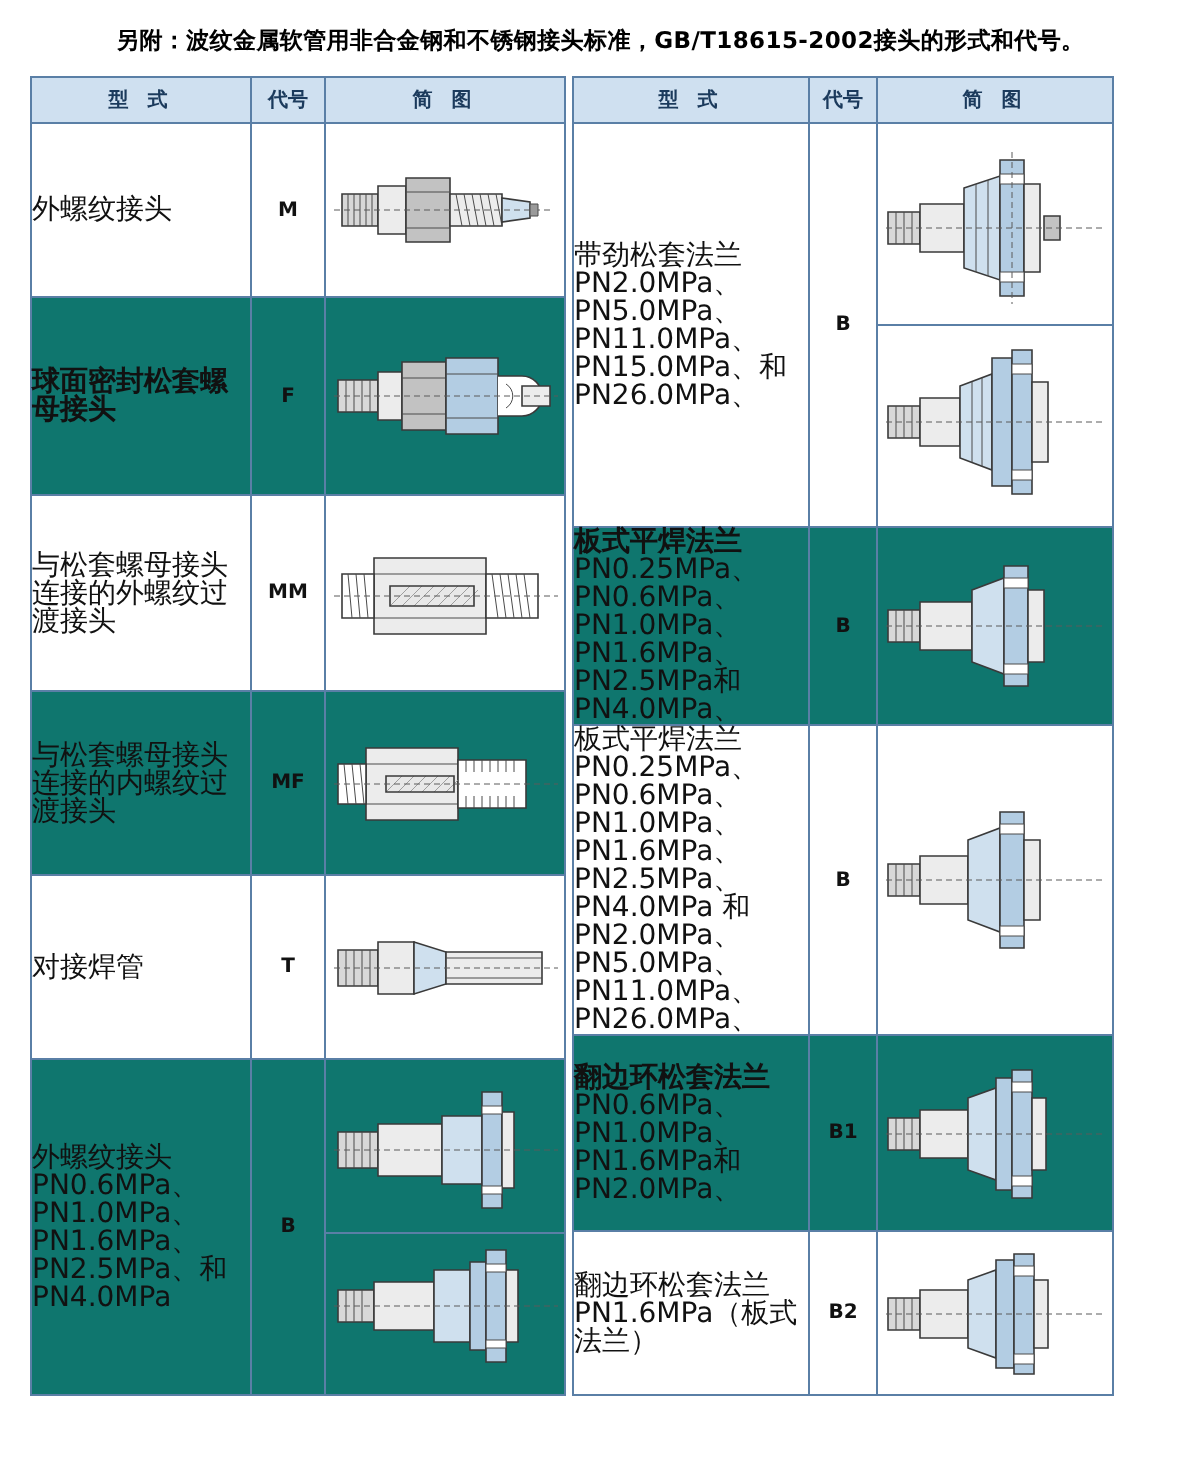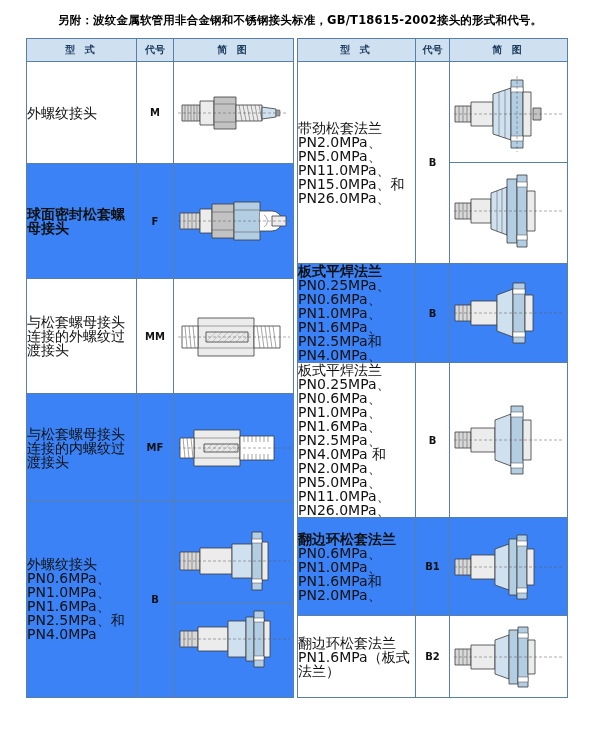--- a/index.html
+++ b/index.html
@@ -28,21 +28,21 @@
     width: 545px;
     font-size: 11.5px;
     font-weight: bold;
     letter-spacing: 0.2px;
     line-height: 16px;
     color: #000;
     margin-left: 28px;
   }
   .tables {
     position: absolute;
-    left: 26px;
+    left: 15px;
     top: 38px;
     width: 494px;
     display: flex;
     gap: 0;
   }
   table.spec {
     border-collapse: collapse;
     table-layout: fixed;
     font-size: 9px;
   }
@@ -73,21 +73,21 @@
     text-align: center;
     font-size: 10px;
     font-weight: bold;
     color: #111;
   }
   .fig-cell {
     text-align: center;
     padding: 2px 0;
   }
   .hl {
-    background: #3b82f6;
+    background: #0f766e;
   }
   .bold-label {
     font-weight: bold;
   }
   svg.fig {
     display: block;
     margin: 0 auto;
   }
   
   .ln { stroke: #3a3a3a; stroke-width: 0.8; fill: none; }
@@ -230,20 +230,41 @@
               <path class="ln" d="M64 18h34v24H64z"></path>
               <path class="lnt" d="M68 18v6M72 18v6M76 18v6M80 18v6M84 18v6M88 18v6M92 18v6M68 36v6M72 36v6M76 36v6M80 36v6M84 36v6M88 36v6M92 36v6"></path>
               <rect class="m-hatch" x="28" y="26" width="34" height="8"></rect>
               <path class="hatchline" d="M28 34l8-8M34 34l8-8M40 34l8-8M46 34l8-8M52 34l8-8M58 34l6-6"></path>
               <path class="ln" d="M28 26h34v8H28z"></path>
               <path class="dash" d="M2 30h112"></path>
             </svg>
           </td>
         </tr>
 
+        <tr style="height:82px">
+          <td class="cell-text">对接焊管</td>
+          <td class="code-cell">T</td>
+          <td class="fig-cell">
+            <svg class="fig" width="116" height="58" viewBox="0 0 116 58">
+              <rect class="m-grey" x="4" y="20" width="20" height="18"></rect>
+              <path class="ln" d="M4 20h20v18H4z"></path>
+              <path class="lnt" d="M8 20v18M12 20v18M16 20v18M20 20v18"></path>
+              <rect class="m-lt" x="24" y="16" width="18" height="26"></rect>
+              <path class="ln" d="M24 16h18v26H24z"></path>
+
+              <polygon class="m-blue" points="42,16 58,21 58,37 42,42"></polygon>
+              <path class="ln" d="M42 16l16 5v16l-16 5z"></path>
+
+              <rect class="m-lt" x="58" y="21" width="48" height="16"></rect>
+              <path class="ln" d="M58 21h48v16H58z"></path>
+              <path class="lnt" d="M58 24h48M58 34h48"></path>
+              <path class="dash" d="M2 29h112"></path>
+            </svg>
+          </td>
+        </tr>
 
         <tr class="hl" style="height:150px">
           <td class="cell-text" style="white-space:pre-line">外螺纹接头
 PN0.6MPa、PN1.0MPa、PN1.6MPa、PN2.5MPa、和PN4.0MPa</td>
           <td class="code-cell">B</td>
           <td class="fig-cell">
             <svg class="fig" width="116" height="72" viewBox="0 0 116 72">
               <rect class="m-grey" x="4" y="26" width="20" height="18"></rect>
               <path class="ln" d="M4 26h20v18H4z"></path>
               <path class="lnt" d="M8 26v18M12 26v18M16 26v18M20 26v18"></path>

